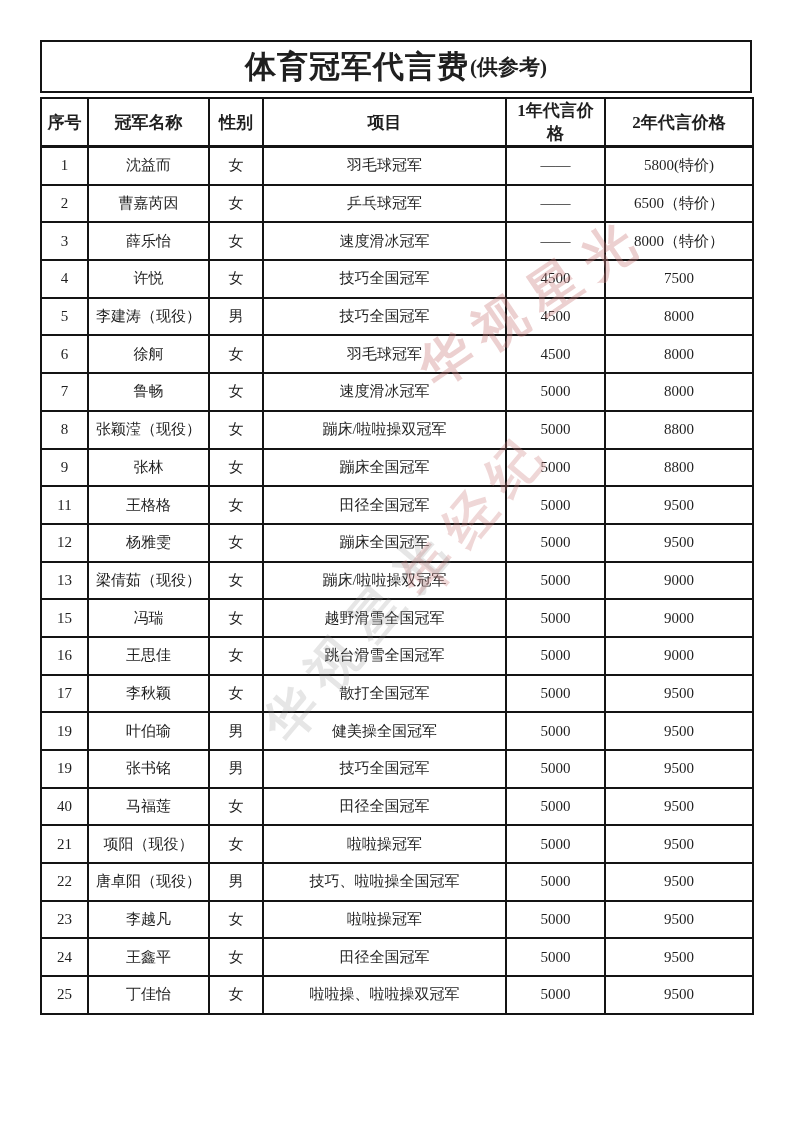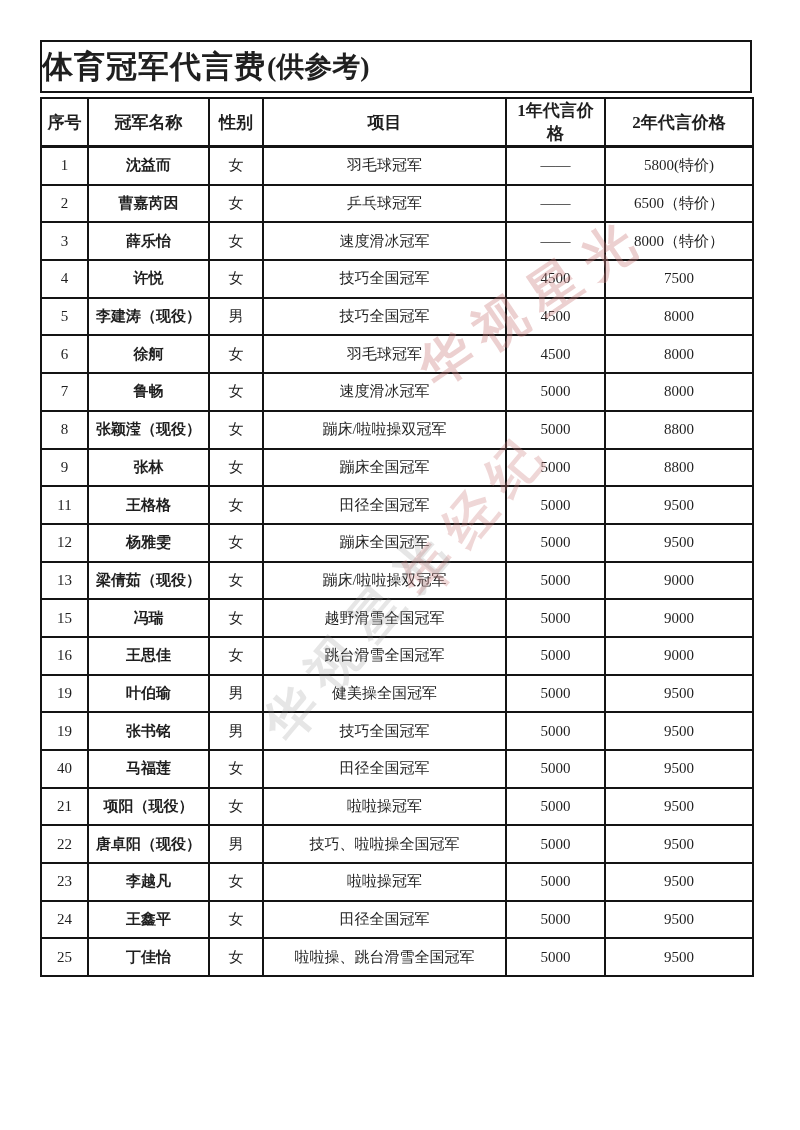--- a/index.html
+++ b/index.html
@@ -18,31 +18,31 @@
   .title-box {
     position: absolute;
     left: 40px;
     top: 40px;
     width: 712px;
     height: 53px;
     box-sizing: border-box;
     border: 2px solid #141414;
     display: flex;
     align-items: center;
-    justify-content: flex-start;
+    justify-content: center;
     z-index: 2;
     background: transparent;
   }
   .title-main {
     font-size: 31px;
     font-weight: bold;
     letter-spacing: 1px;
   }
   .title-suffix {
-    font-size: 28px;
+    font-size: 21px;
     font-weight: bold;
     margin-left: 1px;
   }
 
   
   .table-area {
     position: absolute;
     left: 40px;
     top: 97px;
     width: 680px;
@@ -66,21 +66,21 @@
     height: 40px;
     font-size: 17px;
     font-weight: bold;
     border-bottom-width: 3px;
   }
   tbody td {
     height: 35.7px;
     font-size: 15px;
     font-weight: 500;
   }
-  tbody td.col-1 { font-weight: bold; }
+  tbody td.col-1 { font-weight: normal; }
   tbody td.col-0 { font-size: 15px; }
 
   
   .watermark-layer {
     position: absolute;
     inset: 0;
     z-index: 3;
     pointer-events: none;
   }
   .wm {
@@ -254,20 +254,28 @@
           </tr>
           <tr>
             <td class="col-0">16</td>
             <td class="col-1">王思佳</td>
             <td class="col-2">女</td>
             <td class="col-3">跳台滑雪全国冠军</td>
             <td class="col-4">5000</td>
             <td class="col-5">9000</td>
           </tr>
           <tr>
+            <td class="col-0">17</td>
+            <td class="col-1">李秋颖</td>
+            <td class="col-2">女</td>
+            <td class="col-3">散打全国冠军</td>
+            <td class="col-4">5000</td>
+            <td class="col-5">9500</td>
+          </tr>
+          <tr>
             <td class="col-0">19</td>
             <td class="col-1">叶伯瑜</td>
             <td class="col-2">男</td>
             <td class="col-3">健美操全国冠军</td>
             <td class="col-4">5000</td>
             <td class="col-5">9500</td>
           </tr>
           <tr>
             <td class="col-0">19</td>
             <td class="col-1">张书铭</td>
@@ -313,21 +321,21 @@
             <td class="col-1">王鑫平</td>
             <td class="col-2">女</td>
             <td class="col-3">田径全国冠军</td>
             <td class="col-4">5000</td>
             <td class="col-5">9500</td>
           </tr>
           <tr>
             <td class="col-0">25</td>
             <td class="col-1">丁佳怡</td>
             <td class="col-2">女</td>
-            <td class="col-3">啦啦操、跳台滑雪全国冠军</td>
+            <td class="col-3">啦啦操、啦啦操双冠军</td>
             <td class="col-4">5000</td>
             <td class="col-5">9500</td>
           </tr>
         </tbody>
     </table>
   </div>
 
   <div class="watermark-layer">
     <div class="wm wm-1">华视星光</div>
     <div class="wm wm-2">年经纪</div>

